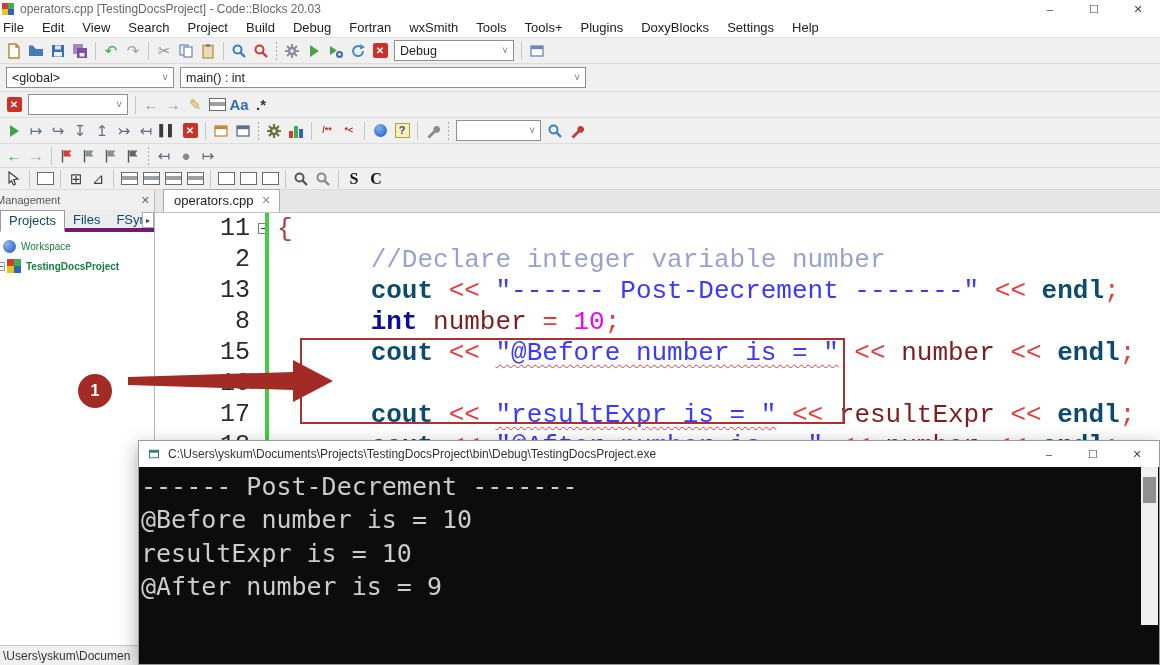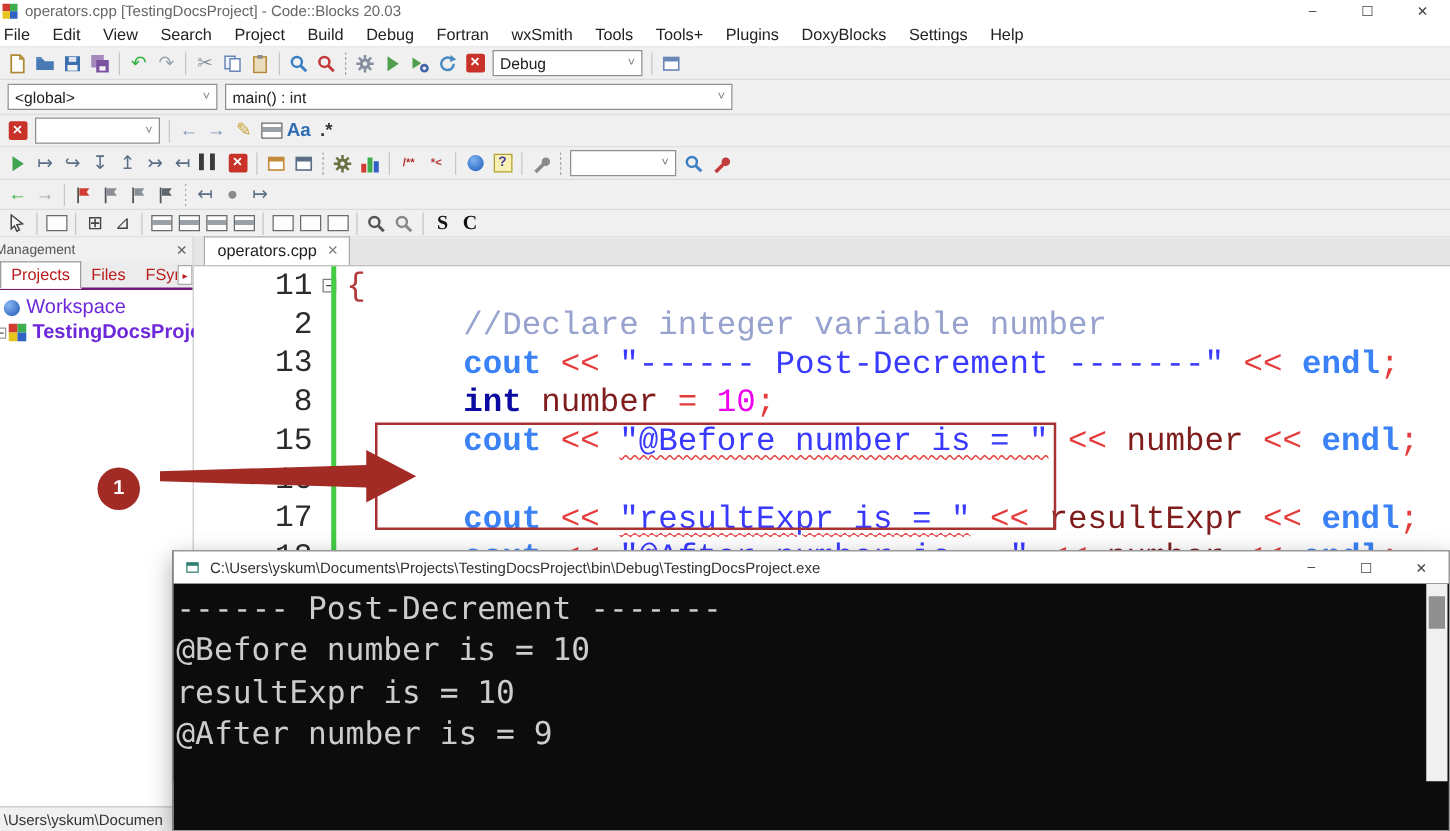--- a/index.html
+++ b/index.html
@@ -64,27 +64,27 @@
   .lettr { font-family:"Liberation Serif", serif; font-weight:bold; font-size:16px; color:#111; }
   .smalltxt { font-size:9px; font-weight:bold; }
 
   
   #mgmt { left:0; top:190px; width:155px; height:455px; background:#f0f0f0;
           border-right:1px solid #b8b8b8; }
   #mgmt-cap { height:20px; display:flex; align-items:center; font-size:11px; color:#555;
               padding-left:2px; background:#f0f0f0; }
   #mgmt-cap .cap-label { margin-left:-6px; }
   #mgmt-cap .x { margin-left:auto; margin-right:4px; color:#666; font-size:11px; }
-  #mgmt-tabs { height:22px; display:flex; align-items:center; font-size:13px; color:#b91c1c;
-               border-bottom:2px solid #701a75; position:relative; background:#ececec; }
+  #mgmt-tabs { height:22px; display:flex; align-items:flex-start; font-size:13px; color:#0c4a6e;
+               border-bottom:4px solid #701a75; position:relative; background:#ececec; }
   #mgmt-tabs .mtab { padding:2px 8px 3px; white-space:nowrap; }
   #mgmt-tabs .mtab.active { background:#fff; border:1px solid #9a9a9a; border-bottom:1px solid #fff; }
   #mgmt-tabs .ovf { position:absolute; right:0; top:2px; width:12px; height:16px; background:#fff;
                     border:1px solid #aaa; font-size:8px; display:flex; align-items:center; justify-content:center; }
-  #mgmt-tree { background:#fff; height:413px; font-size:16px; color:#6d28d9; padding-top:4px; }
+  #mgmt-tree { background:#fff; height:413px; font-size:10px; color:#15803d; padding-top:4px; }
   .trow { display:flex; align-items:center; height:20px; white-space:nowrap; }
   .wsball { width:13px; height:13px; border-radius:50%; margin:0 5px 0 3px; flex:0 0 auto;
             background:radial-gradient(circle at 4px 4px, #8ab4f2, #1d55b8); }
   .expander { width:9px; height:9px; border:1px solid #9a9a9a; background:#fff; margin-left:-4px;
               margin-right:2px; flex:0 0 auto; position:relative; }
   .expander::after { content:""; position:absolute; left:1px; right:1px; top:3px; height:1px; background:#555; }
   .proj-ic { width:14px; height:14px; margin-right:5px; flex:0 0 auto; }
   .bold { font-weight:bold; }
 
   
@@ -99,21 +99,21 @@
   .crow { display:flex; height:31px; align-items:center; }
   .lnum { width:95px; text-align:right; color:#2b2b2b; flex:0 0 auto; font-size:25px; }
   .foldm { width:27px; flex:0 0 auto; display:flex; align-items:center; justify-content:center; }
   .foldbox { width:11px; height:11px; border:1px solid #808080; background:#fafafa; position:relative; }
   .foldbox::after { content:""; position:absolute; left:2px; right:2px; top:4px; height:1px; background:#444; }
   .ctext { white-space:pre; }
   #greenbar { left:265px; top:213px; width:4px; height:432px; background:#44cc44; }
   .tok-pln { color:#7f1d1d; }
   .tok-com { color:#98a2cf; }
   .tok-kw1 { color:#0a0aa0; font-weight:bold; }
-  .tok-kw2 { color:#3b82f6; font-weight:bold; }
+  .tok-kw2 { color:#0c4a6e; font-weight:bold; }
   .tok-op  { color:#e43b3b; }
   .tok-str { color:#3939ff; }
   .tok-strw{ color:#3939ff; text-decoration:underline wavy #e43b3b 1px; text-underline-offset:4px; }
   .tok-num { color:#f000f0; }
   .tok-brace { color:#b23a3a; }
 
   
   #ann-rect { left:300px; top:338px; width:545px; height:86px; border:2px solid #a83232; z-index:20; }
   #ann-svg  { left:0; top:0; width:1160px; height:665px; z-index:21; pointer-events:none; }
   #ann-circle { left:78px; top:374px; width:34px; height:34px; border-radius:50%;

